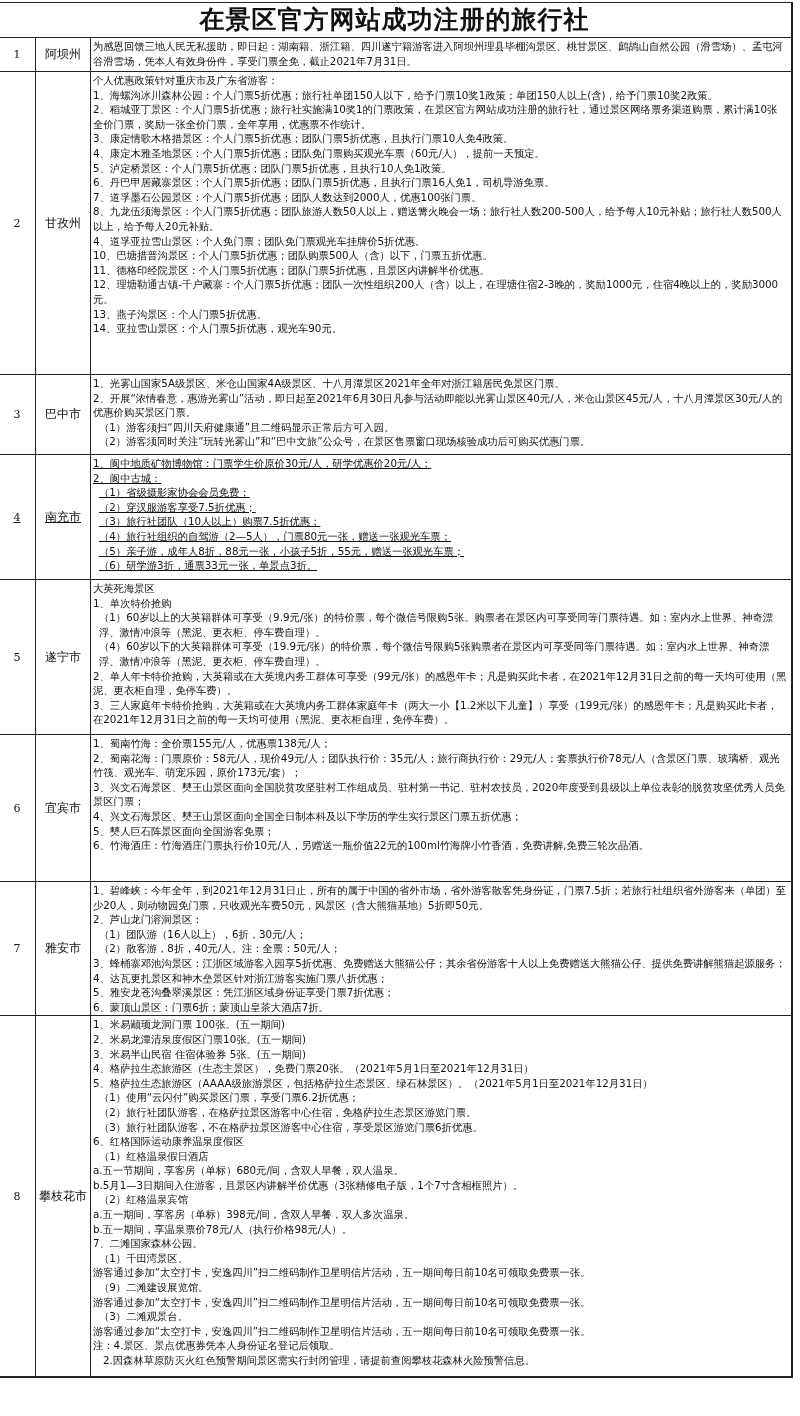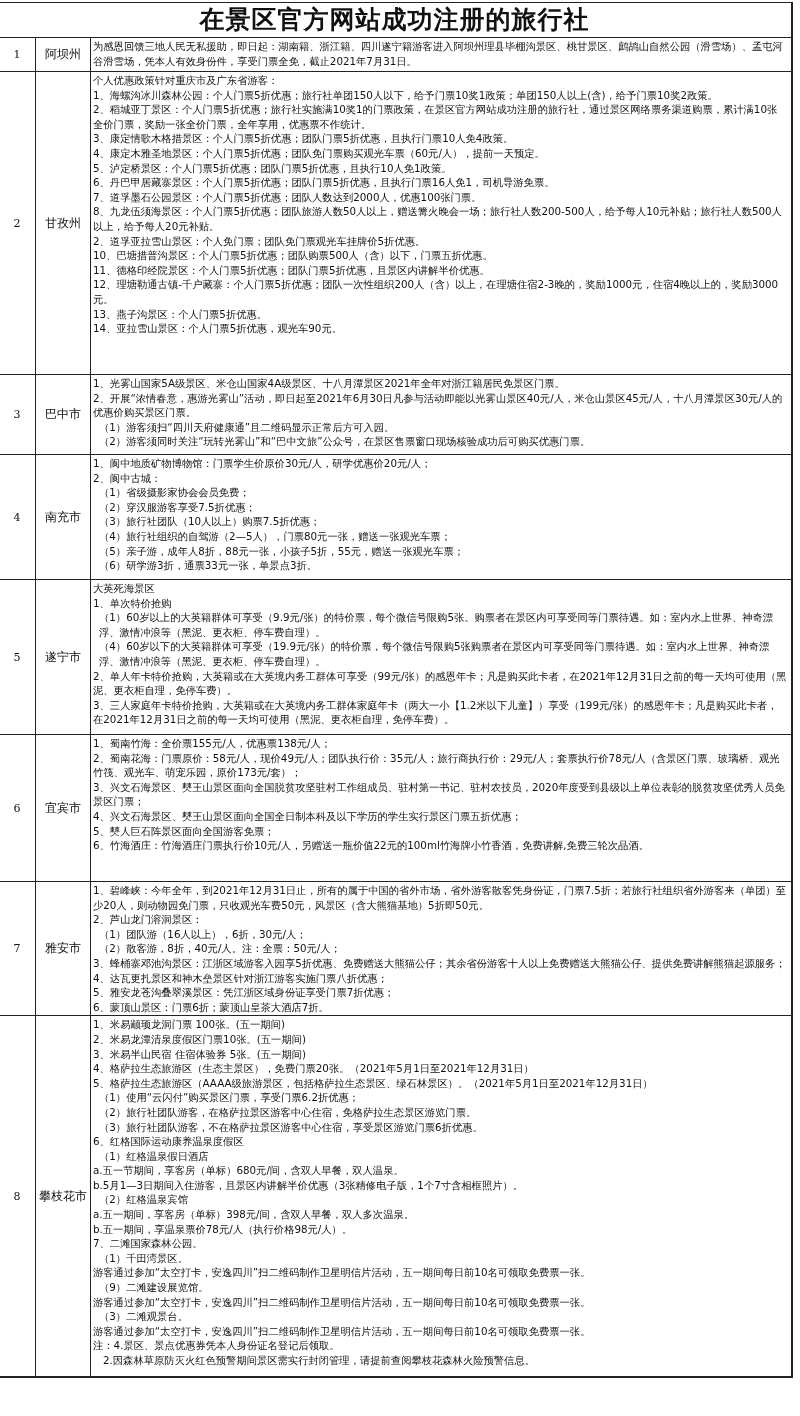--- a/index.html
+++ b/index.html
@@ -15,21 +15,21 @@
   .city { text-align:center; font-size:12px; }
   .policy { font-size:10.3px; line-height:14.6px; padding:1px 3px 1px 2px; vertical-align:top;
             white-space:normal; word-break:break-all; }
   .policy .ln { display:block; }
   .policy .ind { padding-left:6px; }
   .policy .ind2 { padding-left:10px; }
   col.c1 { width:37px; } col.c2 { width:55px; } col.c3 { width:701px; }
   tr.r1 td { height:31px; }
   tr.r2 td { height:300px; }
   tr.r3 td { height:77px; }
-  tr.r4 td { height:122px; }
+  tr.r4 td { height:122px;text-decoration:underline; }
   tr.r5 td { height:152px; }
   tr.r6 td { height:144px; }
   tr.r7 td { height:127px; }
   tr.r8 td { height:358px; }
   table { border-bottom:2px solid #222; border-right:2px solid #222; }
 </style>
 </head>
 <body>
 
 <div class="sheet">
@@ -58,21 +58,21 @@
         <td class="policy">
             <span class="ln">个人优惠政策针对重庆市及广东省游客：</span>
             <span class="ln">1、海螺沟冰川森林公园：个人门票5折优惠；旅行社单团150人以下，给予门票10奖1政策；单团150人以上(含)，给予门票10奖2政策。</span>
             <span class="ln">2、稻城亚丁景区：个人门票5折优惠；旅行社实施满10奖1的门票政策，在景区官方网站成功注册的旅行社，通过景区网络票务渠道购票，累计满10张全价门票，奖励一张全价门票，全年享用，优惠票不作统计。</span>
             <span class="ln">3、康定情歌木格措景区：个人门票5折优惠；团队门票5折优惠，且执行门票10人免4政策。</span>
             <span class="ln">4、康定木雅圣地景区：个人门票5折优惠；团队免门票购买观光车票（60元/人），提前一天预定。</span>
             <span class="ln">5、泸定桥景区：个人门票5折优惠；团队门票5折优惠，且执行10人免1政策。</span>
             <span class="ln">6、丹巴甲居藏寨景区：个人门票5折优惠；团队门票5折优惠，且执行门票16人免1，司机导游免票。</span>
             <span class="ln">7、道孚墨石公园景区：个人门票5折优惠；团队人数达到2000人，优惠100张门票。</span>
             <span class="ln">8、九龙伍须海景区：个人门票5折优惠；团队旅游人数50人以上，赠送篝火晚会一场；旅行社人数200-500人，给予每人10元补贴；旅行社人数500人以上，给予每人20元补贴。</span>
-            <span class="ln">2、道孚亚拉雪山景区：个人免门票；团队免门票观光车挂牌价5折优惠。</span>
+            <span class="ln">4、道孚亚拉雪山景区：个人免门票；团队免门票观光车挂牌价5折优惠。</span>
             <span class="ln">10、巴塘措普沟景区：个人门票5折优惠；团队购票500人（含）以下，门票五折优惠。</span>
             <span class="ln">11、德格印经院景区：个人门票5折优惠；团队门票5折优惠，且景区内讲解半价优惠。</span>
             <span class="ln">12、理塘勒通古镇-千户藏寨：个人门票5折优惠；团队一次性组织200人（含）以上，在理塘住宿2-3晚的，奖励1000元，住宿4晚以上的，奖励3000元。</span>
             <span class="ln">13、燕子沟景区：个人门票5折优惠。</span>
             <span class="ln">14、亚拉雪山景区：个人门票5折优惠，观光车90元。</span>
           </td>
       </tr>
       <tr class="r3">
         <td class="num">3</td>
         <td class="city">巴中市</td>

